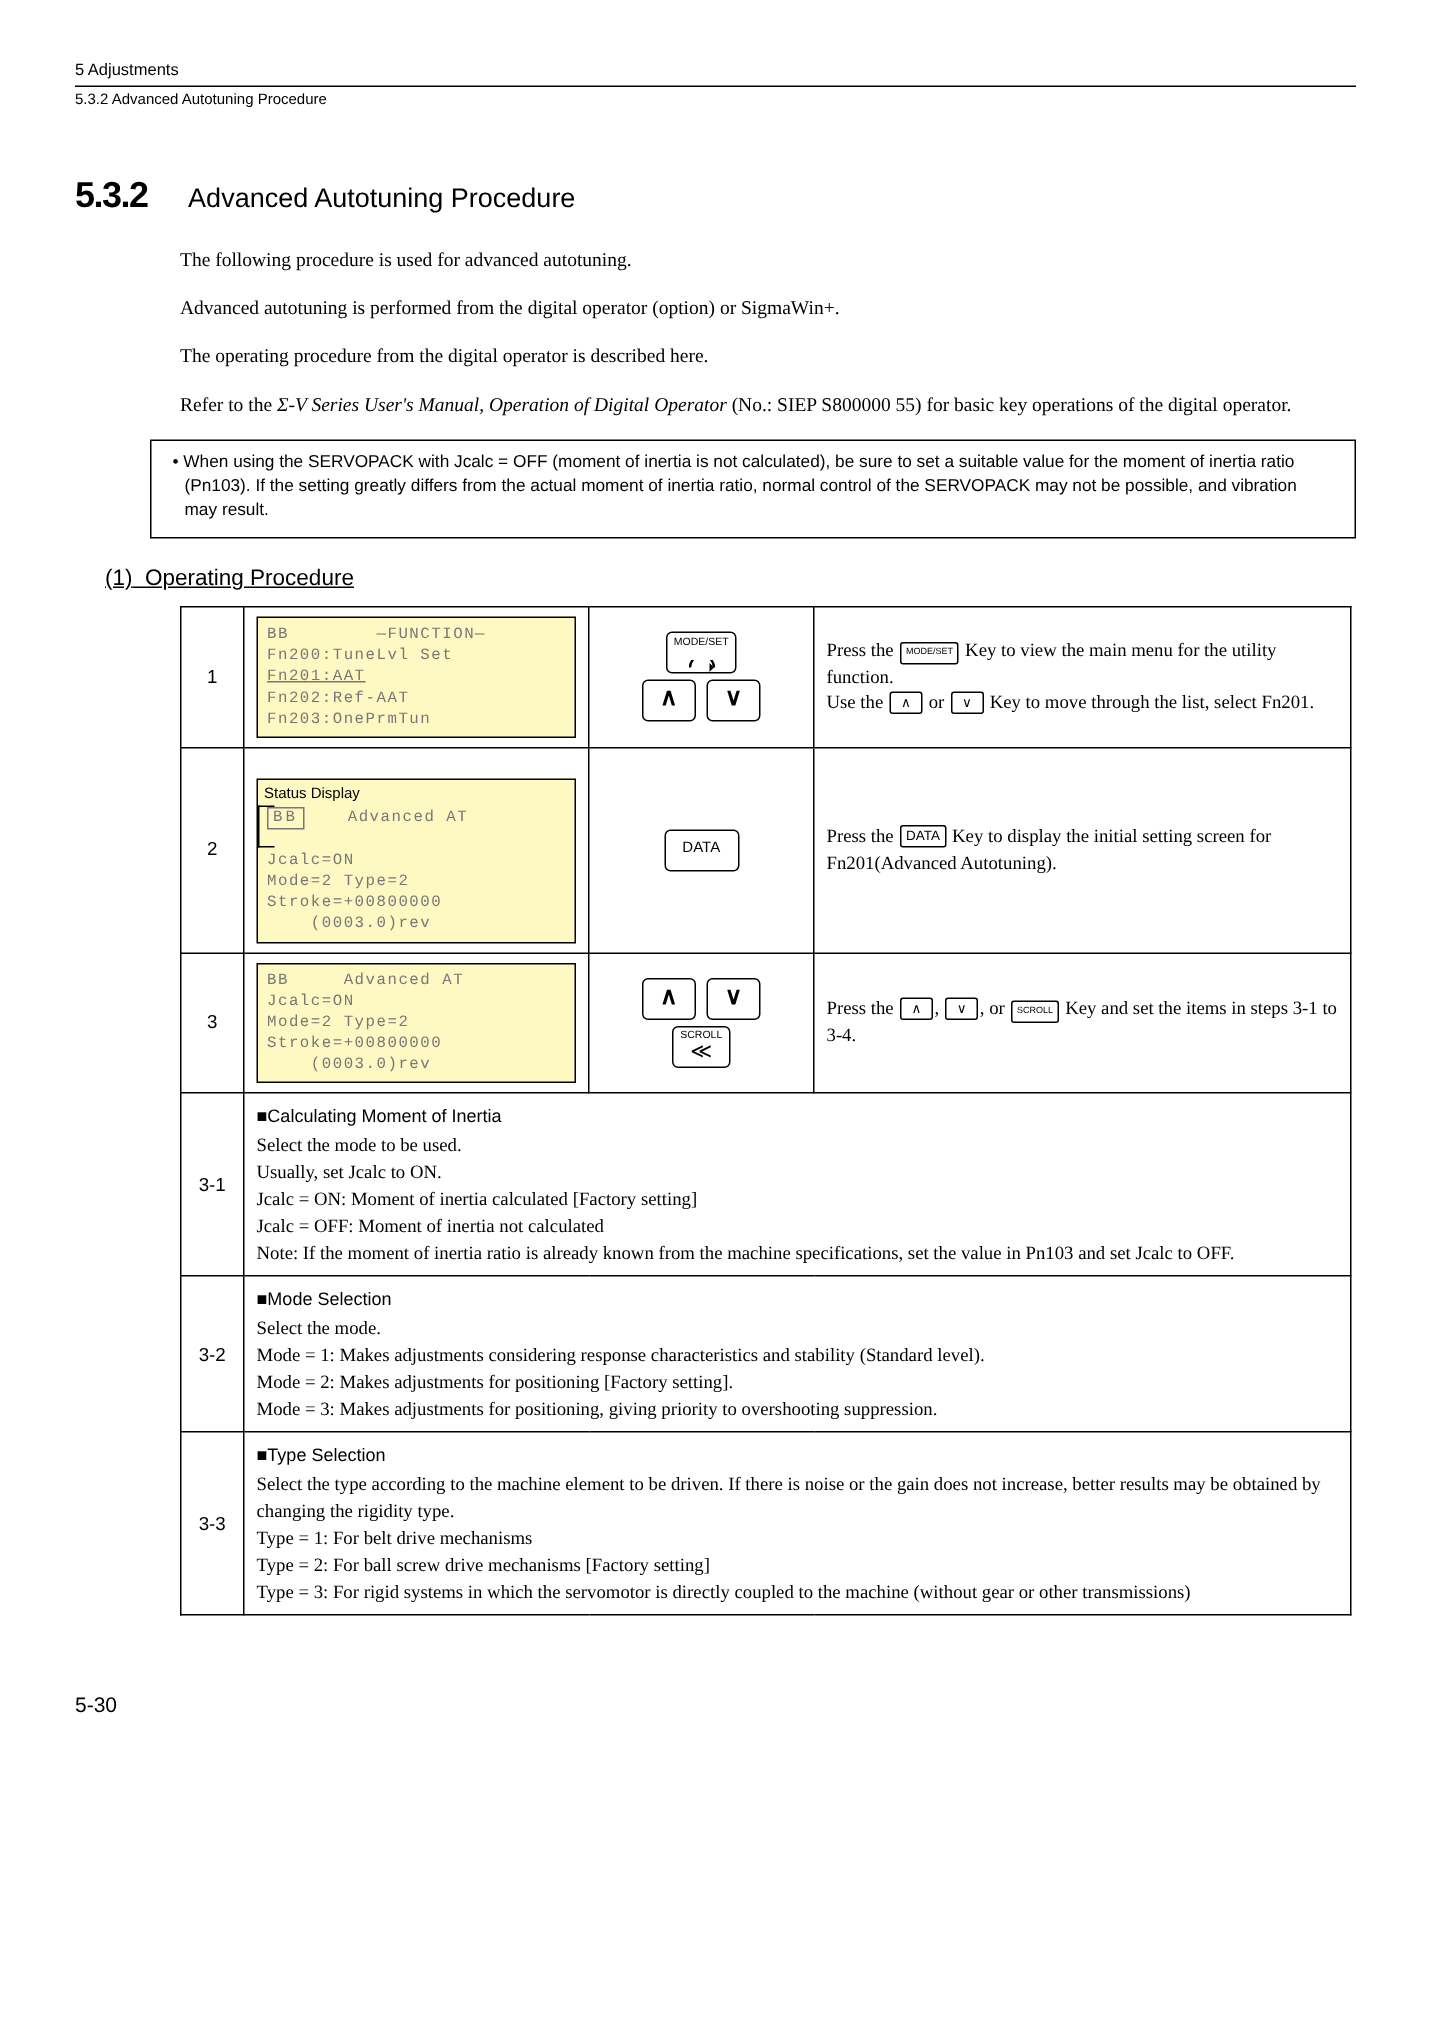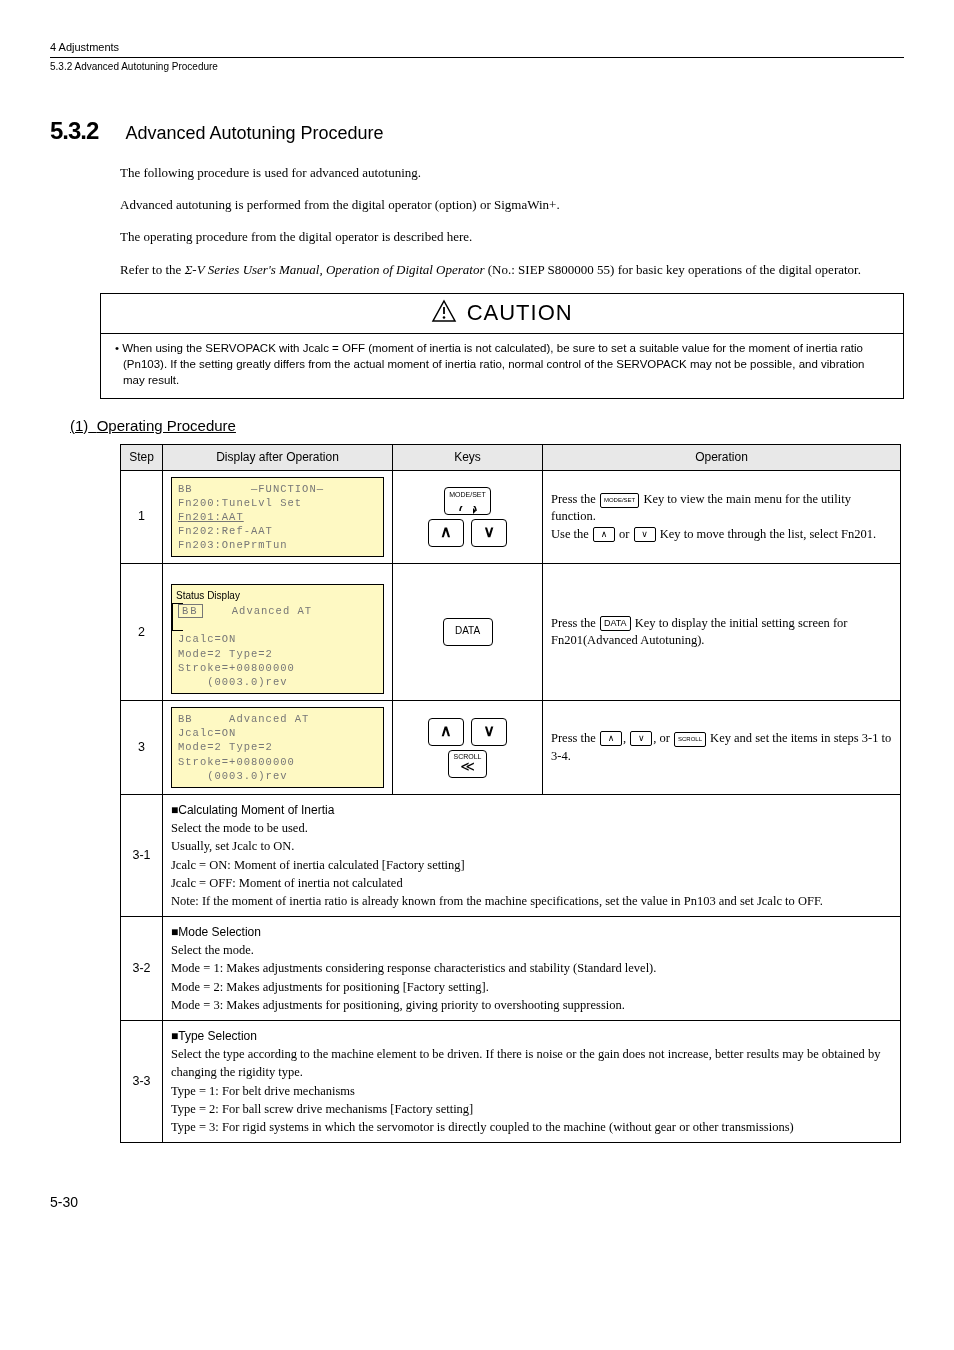--- a/index.html
+++ b/index.html
@@ -176,67 +176,51 @@
     left: -2px; top: -16px;
     font-family: Arial, Helvetica, sans-serif;
     font-size: 10px;
     color: #000;
     letter-spacing: 0;
   }
 </style>
 </head>
 <body>
 
-<div class="header-small">4  Adjustments</div>
+<div class="header-small">5  Adjustments</div>
 <div class="header-sub">5.3.2  Advanced Autotuning Procedure</div>
 
 <div class="section-title">
   <span class="num">5.3.2</span>
   <span>Advanced Autotuning Procedure</span>
 </div>
 
 <div class="intro">The following procedure is used for advanced autotuning.</div>
 <div class="intro">Advanced autotuning is performed from the digital operator (option) or SigmaWin+.</div>
 <div class="intro">The operating procedure from the digital operator is described here.</div>
 <div class="intro">
   <span>Refer to the </span><i>Σ-V Series User's Manual, Operation of Digital Operator</i><span> (No.: SIEP S800000 55) for basic key operations of the digital operator.</span>
 </div>
 
 <div class="caution-wrap">
-  <div class="caution-title">
-    <span class="tri">
-      <svg width="26" height="24" viewBox="0 0 26 24">
-        <polygon points="13,2 24,22 2,22" fill="none" stroke="#000" stroke-width="1.5"></polygon>
-        <line x1="13" y1="8" x2="13" y2="15" stroke="#000" stroke-width="1.8"></line>
-        <circle cx="13" cy="18.5" r="1.3" fill="#000"></circle>
-      </svg>
-    </span>
-    <span class="word">CAUTION</span>
-  </div>
   <div class="caution-body">• When using the SERVOPACK with Jcalc = OFF (moment of inertia is not calculated), be sure to set a suitable value for the moment of inertia ratio (Pn103). If the setting greatly differs from the actual moment of inertia ratio, normal control of the SERVOPACK may not be possible, and vibration may result.</div>
 </div>
 
 <div class="subhead">
   <span>(1)</span>&nbsp;&nbsp;<span>Operating Procedure</span>
 </div>
 
 <table class="proc">
   <colgroup>
     <col class="c-step">
       <col class="c-disp">
       <col class="c-keys">
       <col class="c-op">
   </colgroup>
   <tbody>
-      <tr>
-    <th>Step</th>
-    <th>Display after Operation</th>
-    <th>Keys</th>
-    <th>Operation</th>
-  </tr>
 
   <tr>
     <td class="step">1</td>
     <td>
       <div class="lcd-box" id="lcd-1">BB        ―FUNCTION―
 Fn200:TuneLvl Set
 <span class="hl">Fn201:AAT</span>
 Fn202:Ref-AAT
 Fn203:OnePrmTun</div>
     </td>

